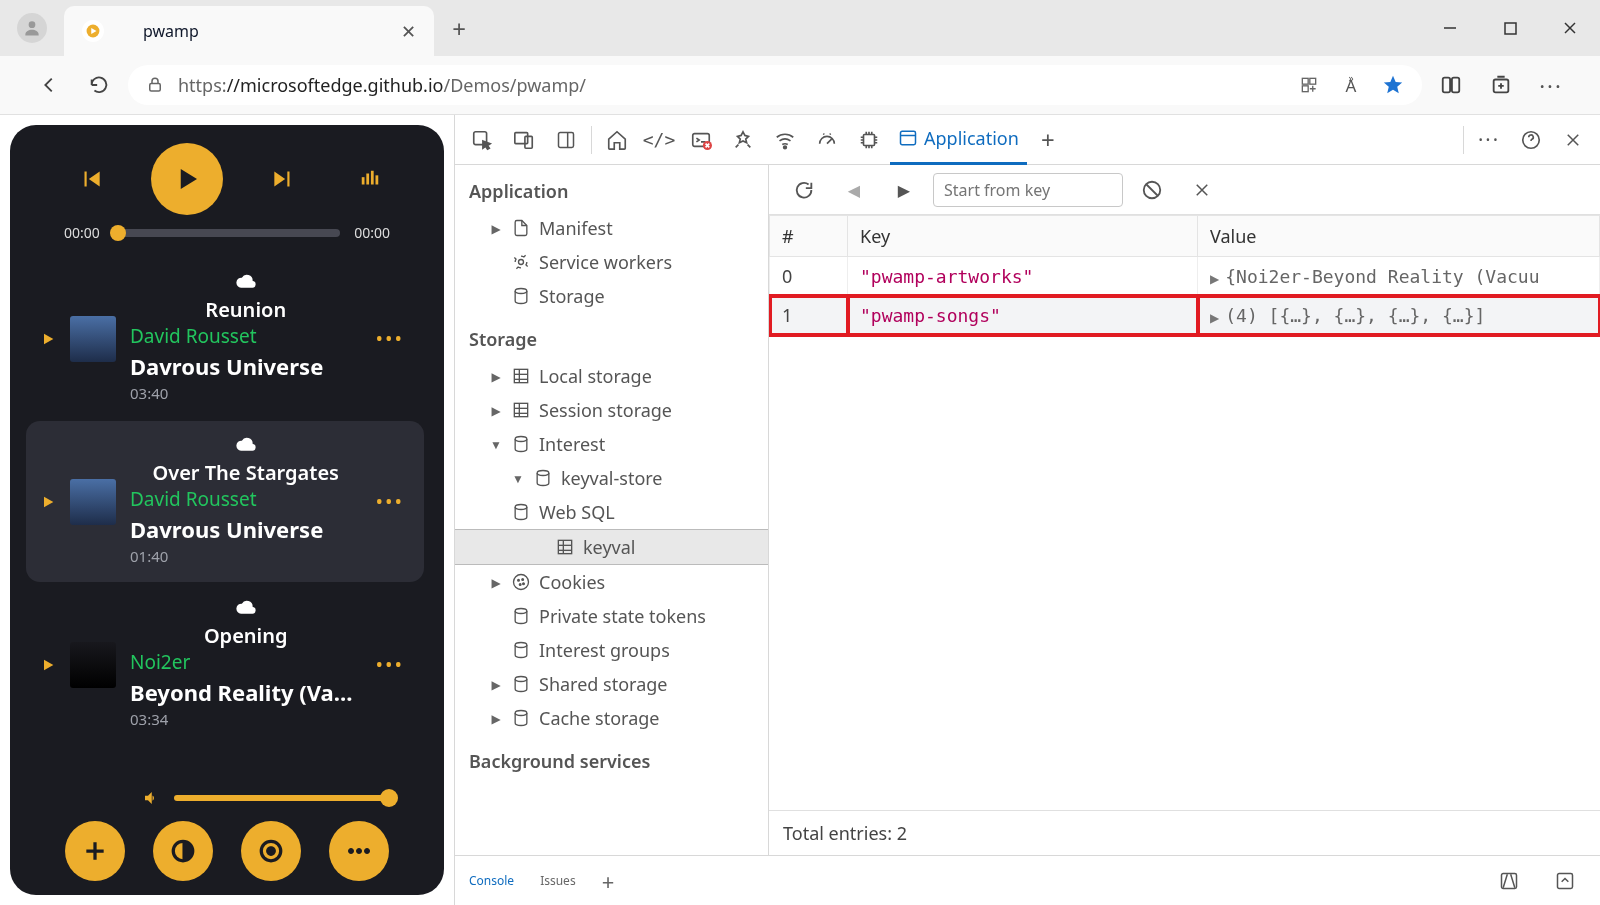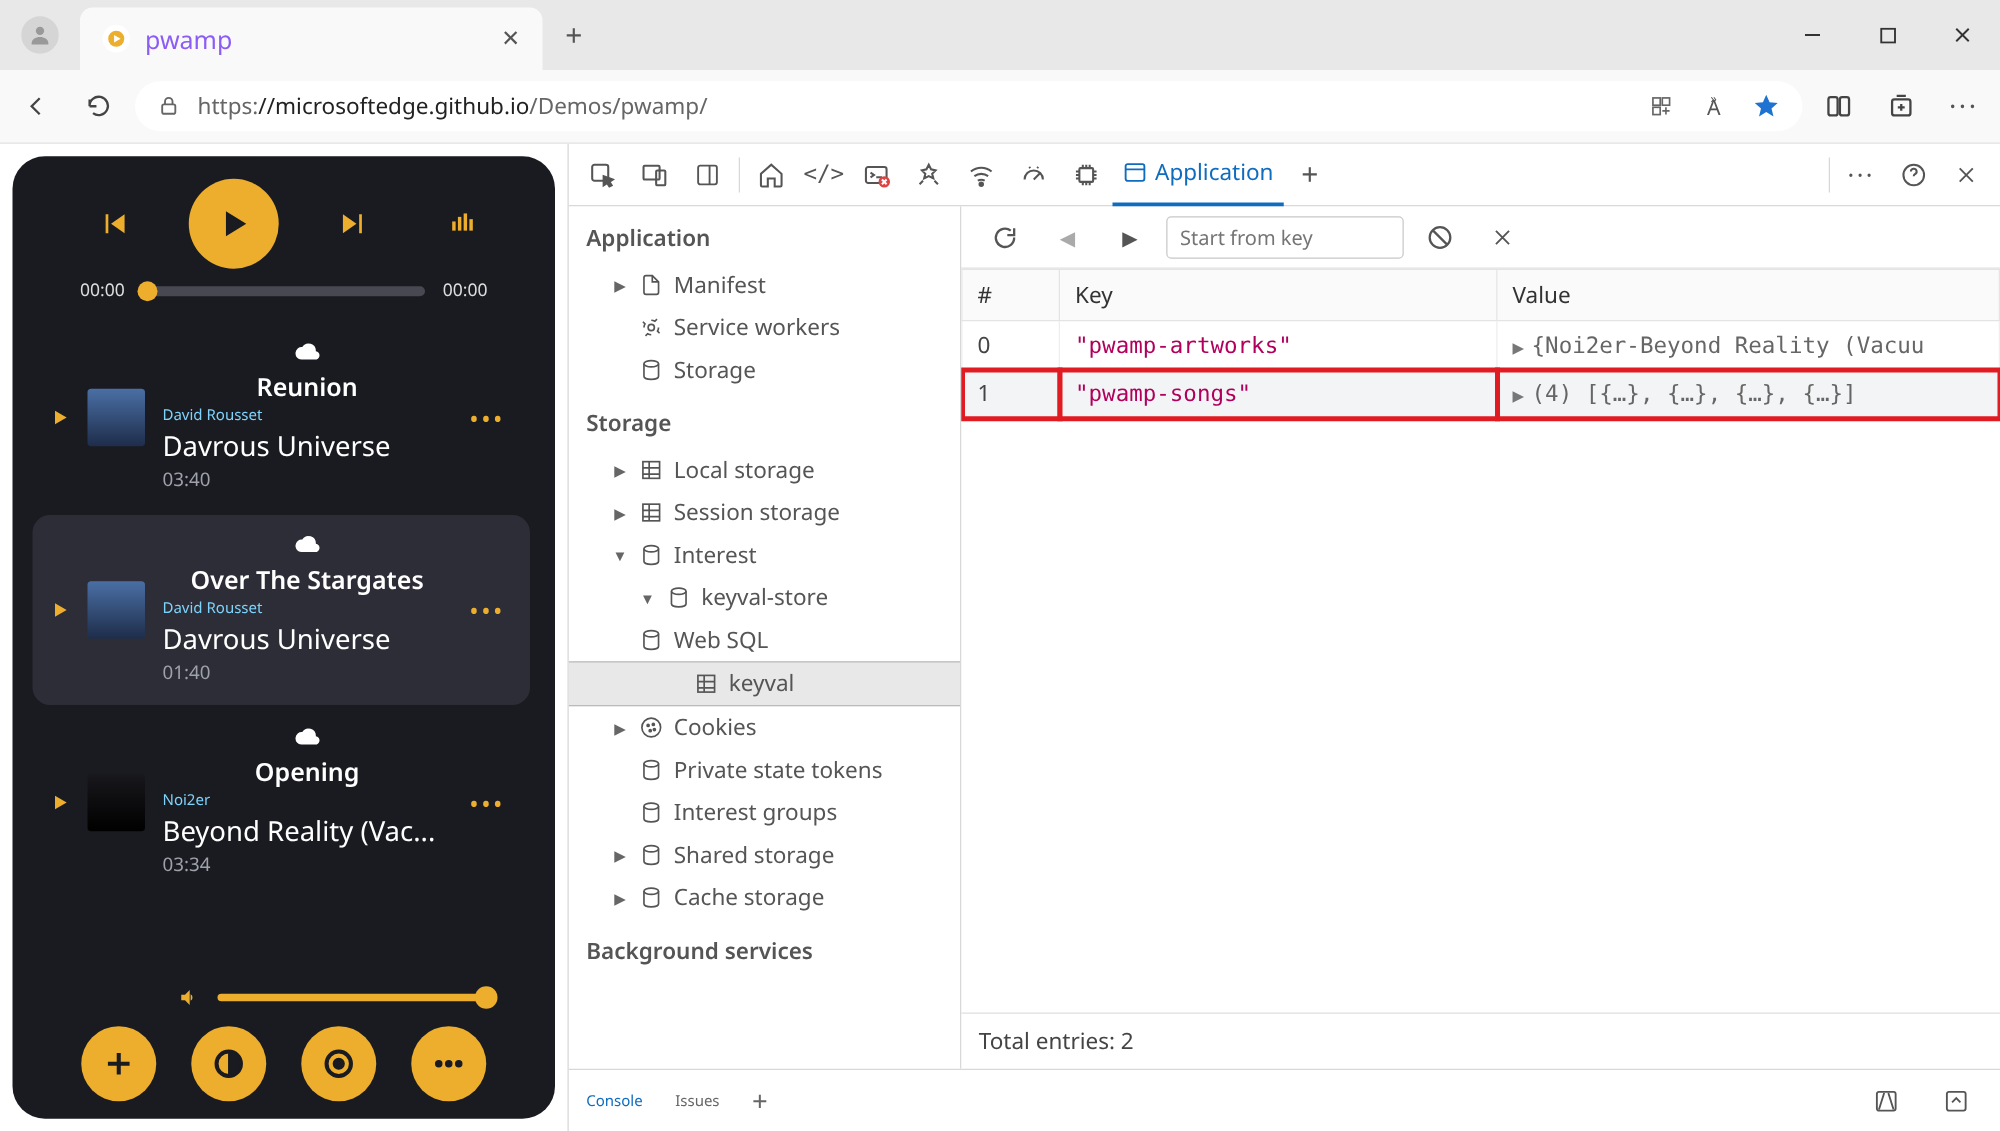--- a/index.html
+++ b/index.html
@@ -6,28 +6,28 @@
 body { width: 1600px; height: 905px; background: #e8e8e8; overflow: hidden; }
 
 
 .window { width: 100%; height: 100%; background: #e8e8e8; border-radius: 10px; display: flex; flex-direction: column; }
 .titlebar { height: 56px; display: flex; align-items: stretch; background: #e8e8e8; }
 .titlebar-left { width: 64px; display: flex; align-items: center; justify-content: center; }
 .avatar { width: 30px; height: 30px; border-radius: 50%; background: #d5d5d5; display: flex; align-items: center; justify-content: center; color: #888; }
 .tab { display: flex; align-items: center; background: #f9f9f9; border-radius: 10px 10px 0 0; padding: 0 18px; gap: 12px; width: 370px; margin-top: 6px; }
 .tab .favicon { width: 22px; height: 22px; border-radius: 50%; background: #fff; display:flex; align-items:center; justify-content:center; }
 .tab .favicon svg { width:14px; height:14px; }
-.tab .tablabel { font-size: 20px; color: #8b5cf6; flex:1; }
+.tab .tablabel { font-size: 16px; color: #0f172a; flex:1;margin-left:27px; }
 .tab .closex { color:#555; font-size:18px; cursor:pointer; }
 .newtab { width: 50px; display:flex; align-items:center; justify-content:center; color:#555; font-size:24px; cursor:pointer; }
 .titlebar-spacer { flex:1; }
 .window-controls { display:flex; align-items:center; }
 .wc-btn { width: 60px; height:50px; display:flex; align-items:center; justify-content:center; font-size:15px; color:#333; cursor:pointer; }
 
-.toolbar { height: 58px; background: #f9f9f9; display:flex; align-items:center; padding: 0 8px; gap: 8px; }
+.toolbar { height: 58px; background: #f9f9f9; display:flex; align-items:center; padding: 0 28px; gap: 8px; }
 .nav-btn { width:42px; height:42px; display:flex; align-items:center; justify-content:center; color:#444; cursor:pointer; border-radius:6px; }
 .nav-btn svg { width:22px; height:22px; stroke:#444; fill:none; stroke-width:2; }
 .addressbar { flex:1; height:40px; background:#fff; border-radius:20px; display:flex; align-items:center; padding: 0 18px; gap:14px; color:#666; }
 .addressbar .url { font-size:18px; }
 .addressbar .url .dark { color:#222; }
 .addressbar .right-icons { margin-left:auto; display:flex; gap:20px; align-items:center; }
 .tb-icon { width:22px; height:22px; display:flex; align-items:center; justify-content:center; cursor:pointer; color:#444; }
 
 
 .content { flex:1; background:#fff; display:flex; overflow:hidden; border-top:1px solid #e1e1e1; }
@@ -48,22 +48,22 @@
 .tracklist { flex:1; overflow-y:auto; margin-top:14px; position:relative; padding-right:4px; }
 .tracklist::-webkit-scrollbar { width:8px; }
 .tracklist::-webkit-scrollbar-thumb { background:#edae2d; border-radius:4px; }
 .track { display:flex; align-items:center; gap:14px; padding:16px 20px 16px 14px; border-radius:14px; margin:2px 6px; cursor:pointer; }
 .track.active { background:#2c2d36; }
 .track .tri { width:16px; fill:#edae2d; }
 .track .art { width:46px; height:46px; background:linear-gradient(#4a6fa5,#1e2d4a); border-radius:3px; }
 .track .meta { flex:1; overflow:hidden; }
 .track .line1 { display:flex; align-items:center; gap:8px; color:#fff; font-size:20px; font-weight:600;flex-direction:column; }
 .track .line1 .cloud { width:20px; height:14px; }
-.track .artist { color:#7dd3fc; font-size:12px; }
-.track .album { color:#fff; font-size:22px; font-weight:400; white-space:nowrap; overflow:hidden; text-overflow:ellipsis; margin-top:2px; }
+.track .artist { color:#22c55e; font-size:19px; }
+.track .album { color:#fff; font-size:22px; font-weight:700; white-space:nowrap; overflow:hidden; text-overflow:ellipsis; margin-top:2px; }
 .track .dur { color:#9ea1aa; font-size:15px; margin-top:2px; }
 .track .more { color:#edae2d; font-size:20px; letter-spacing:2px; cursor:pointer; }
 
 .player-bottom { display:flex; flex-direction:column; gap:14px; padding: 8px 14px 0 14px; }
 .vol-row { display:flex; align-items:center; gap:14px; padding:0 30px 0 108px; }
 .vol-icon { width:18px; fill:#edae2d; }
 .vol-bar { flex:1; height:6px; background:#edae2d; border-radius:3px; position:relative; }
 .vol-thumb { position:absolute; right:-8px; top:-6px; width:18px; height:18px; background:#edae2d; border-radius:50%; }
 .bottom-btns { display:flex; gap:28px; justify-content:center; align-items:center; }
 .round-btn { width:60px; height:60px; border-radius:50%; background:#edae2d; display:flex; align-items:center; justify-content:center; cursor:pointer; }

